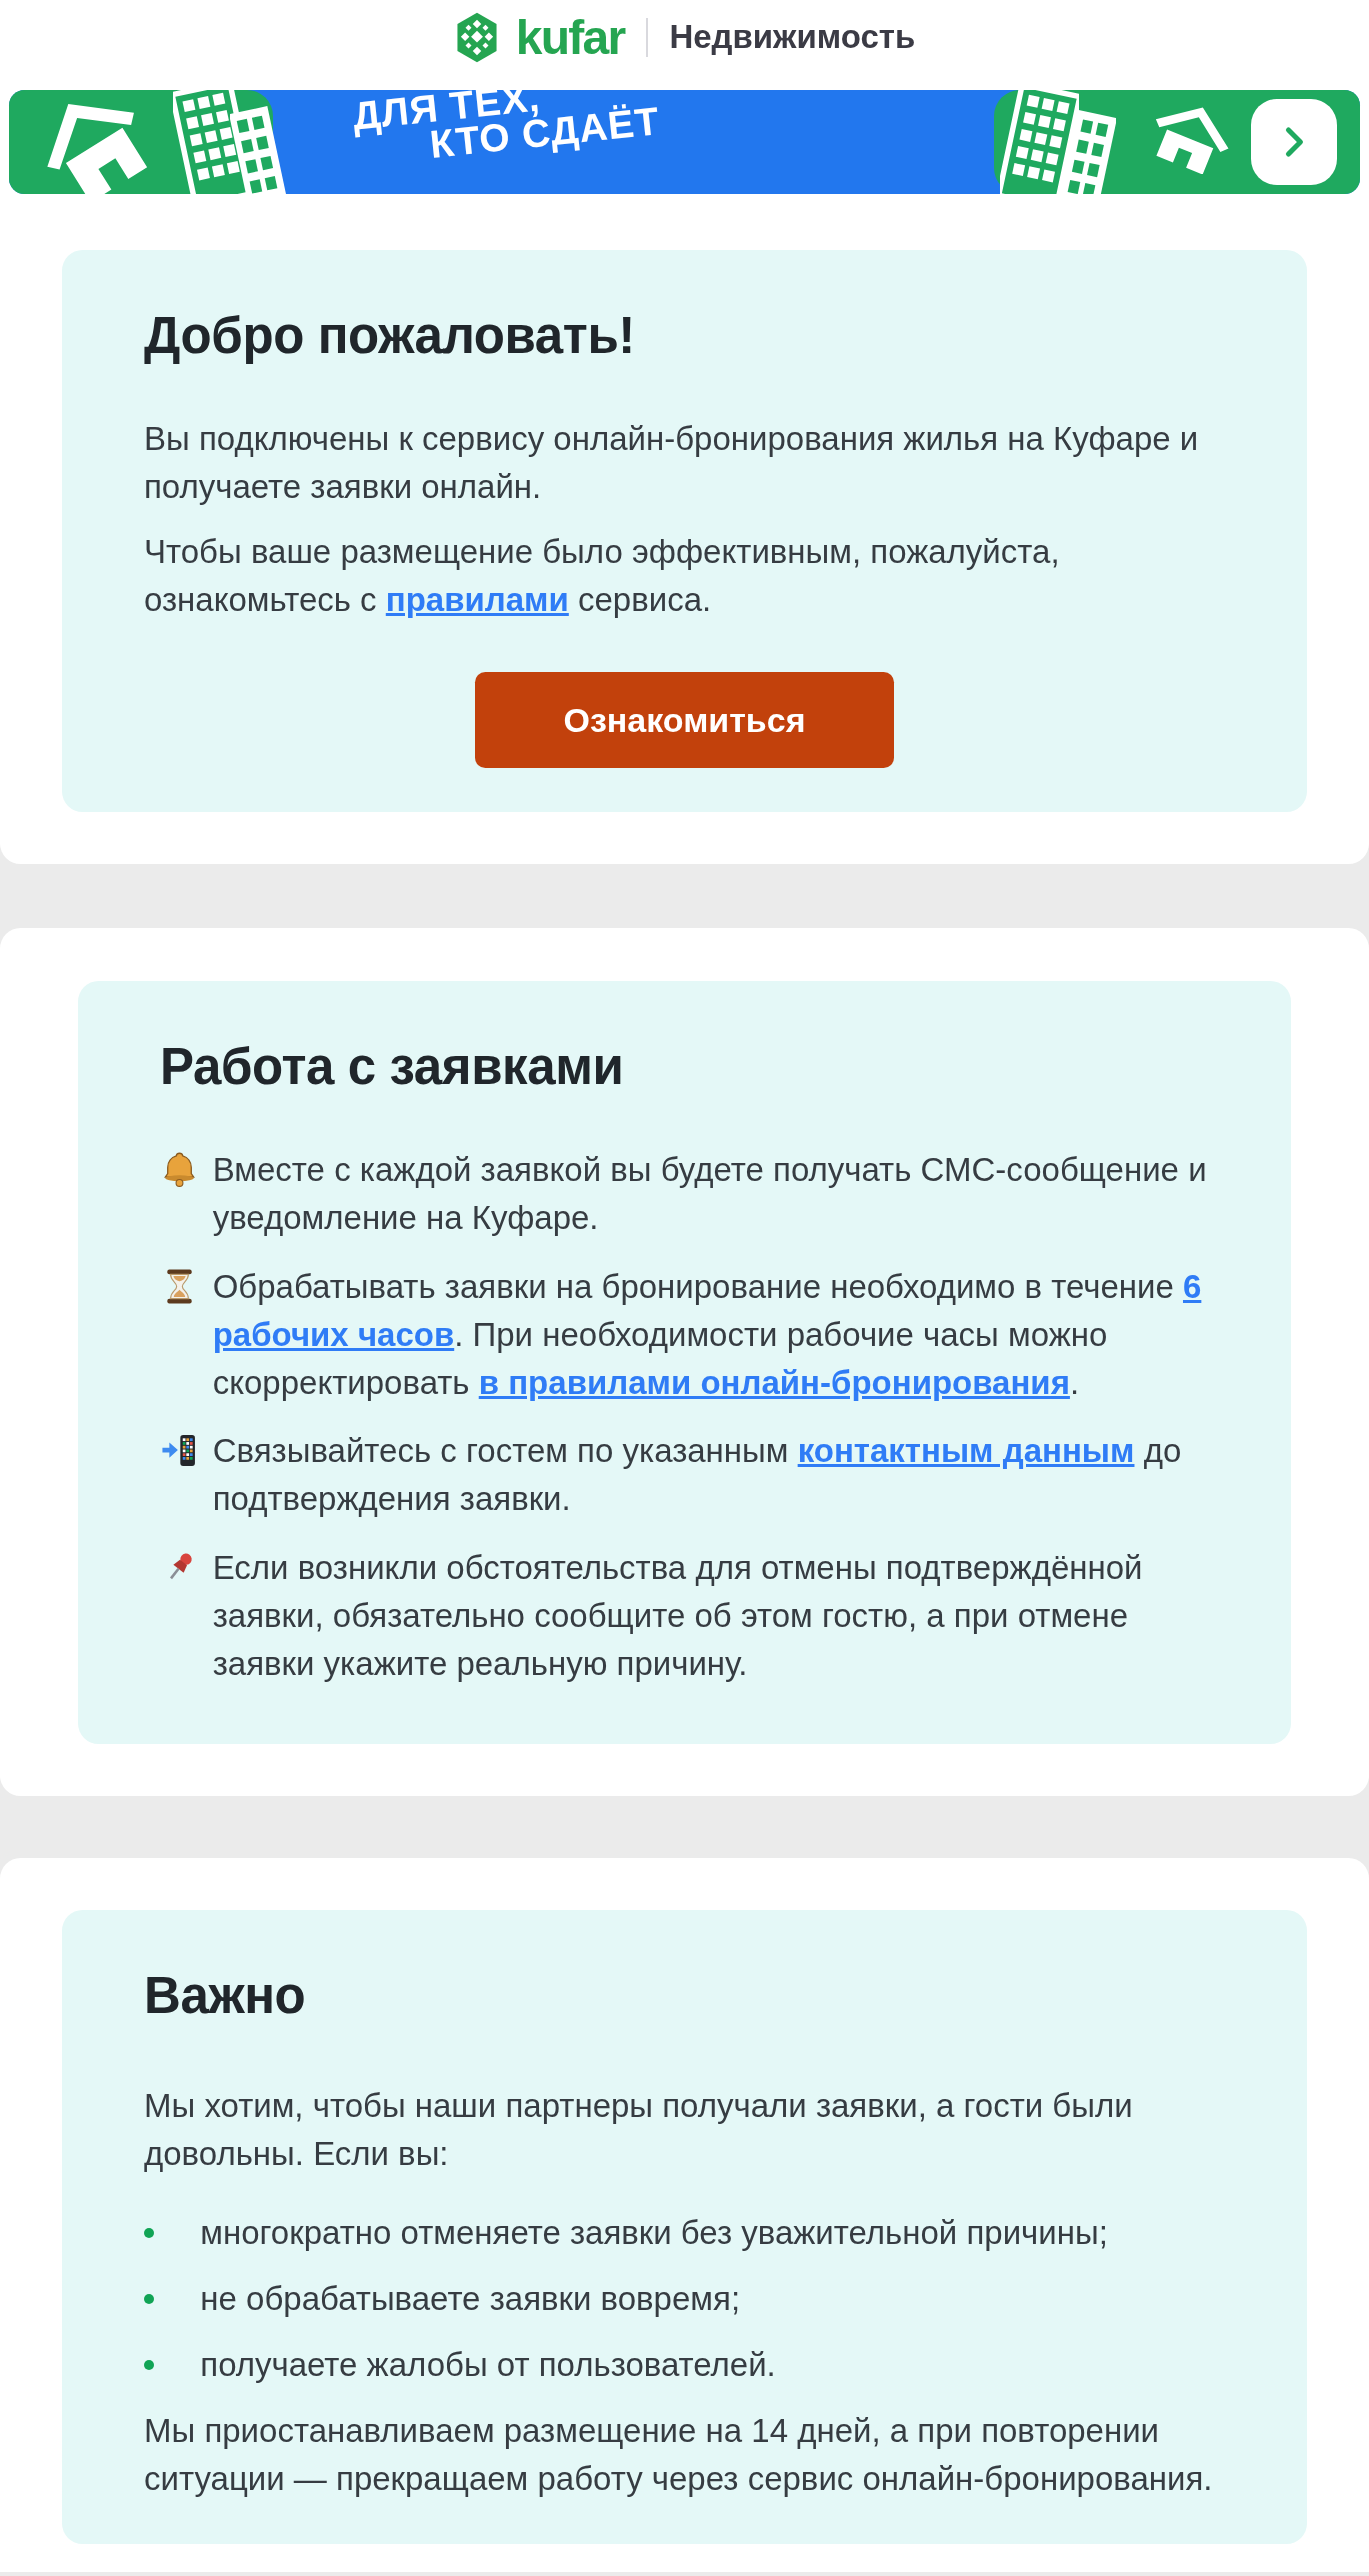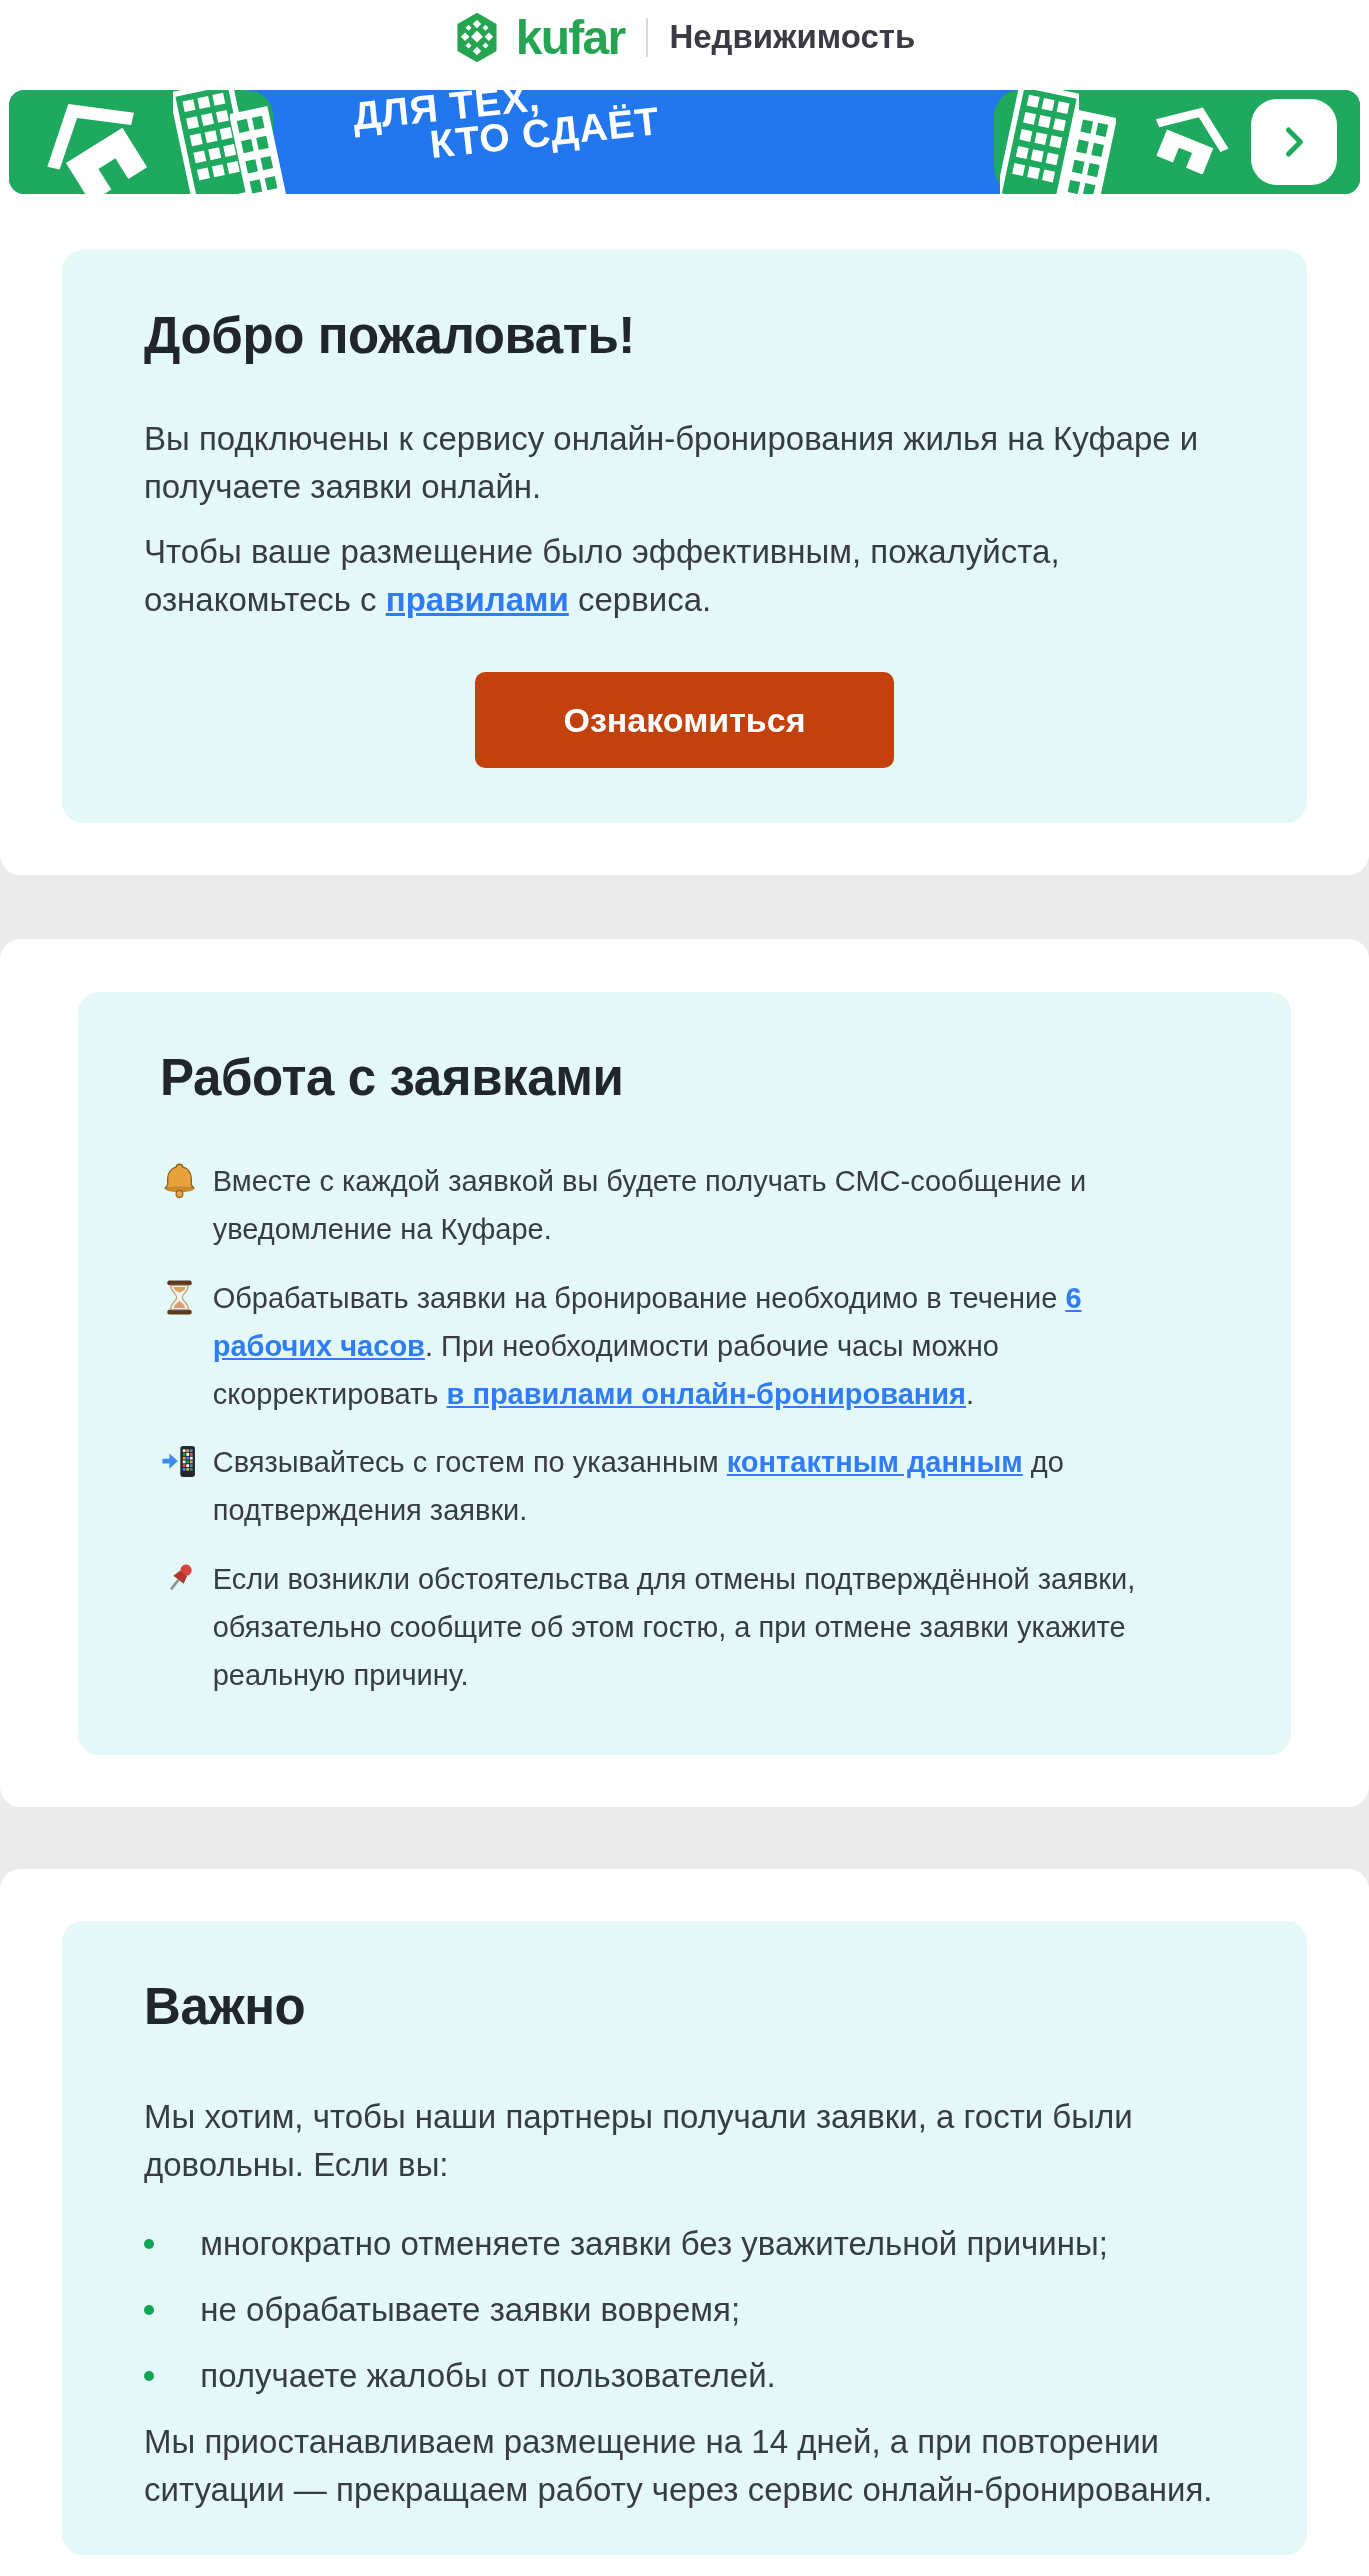--- a/index.html
+++ b/index.html
@@ -63,41 +63,41 @@
     background:#FFFFFF; border:none; border-radius:26px;
     display:flex; align-items:center; justify-content:center;
     cursor:pointer; padding:0;
   }
 
   
   .card {
     margin:0 62px; background:#E4F8F7; border-radius:20.5px;
     padding:55px 82px;
   }
-  .card-welcome { margin-top:56px; padding-bottom:55px; }
+  .card-welcome { margin-top:56px; padding-bottom:44px; }
   .card h2 {
     margin:0 0 48px; font-size:51px; line-height:62px;
     font-weight:800; color:#20262B; letter-spacing:-0.4px;
   }
   .card p { margin:8px 0 17px; font-size:33px; line-height:48px; }
   .card p:last-child { margin-bottom:0; }
   a.lnk { color:#2F7CF6; font-weight:700; text-decoration:underline; cursor:pointer; }
 
   .primary-btn {
     display:block; margin:48px auto 0; width:419px; height:96px;
     background:#c2410c; color:#FFFFFF; border:none; border-radius:10.3px;
     font-family:"Liberation Sans", sans-serif;
     font-size:34px; font-weight:700; cursor:pointer;
   }
 
   
   .card-requests { padding-bottom:56px; }
   .req-item {
     display:flex; gap:13.7px; margin-bottom:20.5px;
-    font-size:29px; line-height:48px;
+    font-size:33px; line-height:48px;
   }
   .req-item:last-child { margin-bottom:0; }
   .req-icon { flex:0 0 39px; width:39px; height:39px; margin-top:4.3px; }
   .req-text { flex:1; }
 
   
   .card-important { padding-bottom:41px; }
   .card-important h2 { margin-bottom:55px; }
   .imp-intro { margin-bottom:31px !important; }
   .imp-item { display:flex; gap:46px; margin-bottom:18px; font-size:33px; line-height:48px; }

